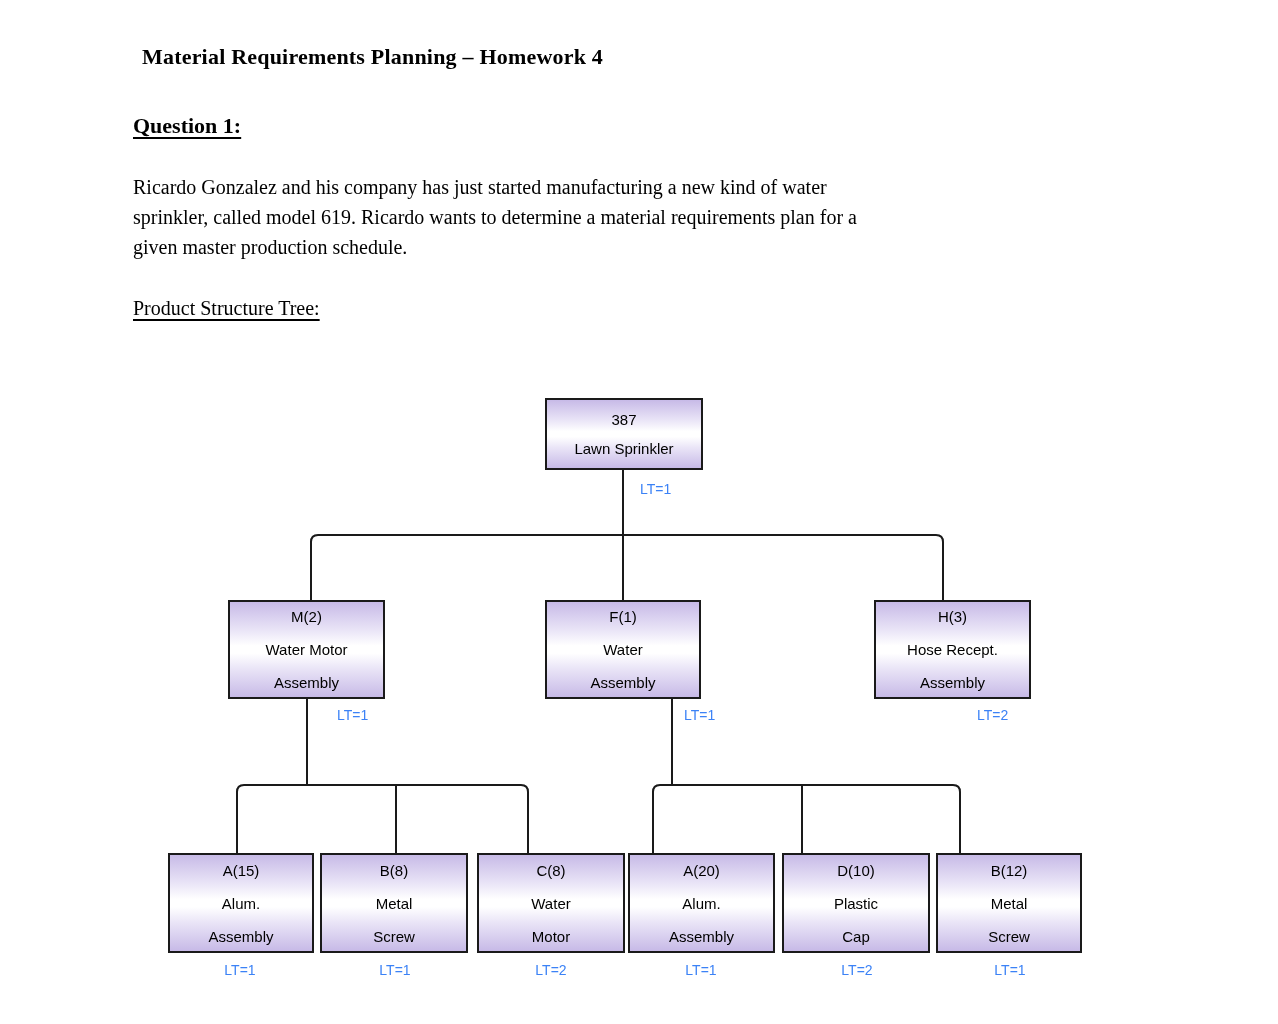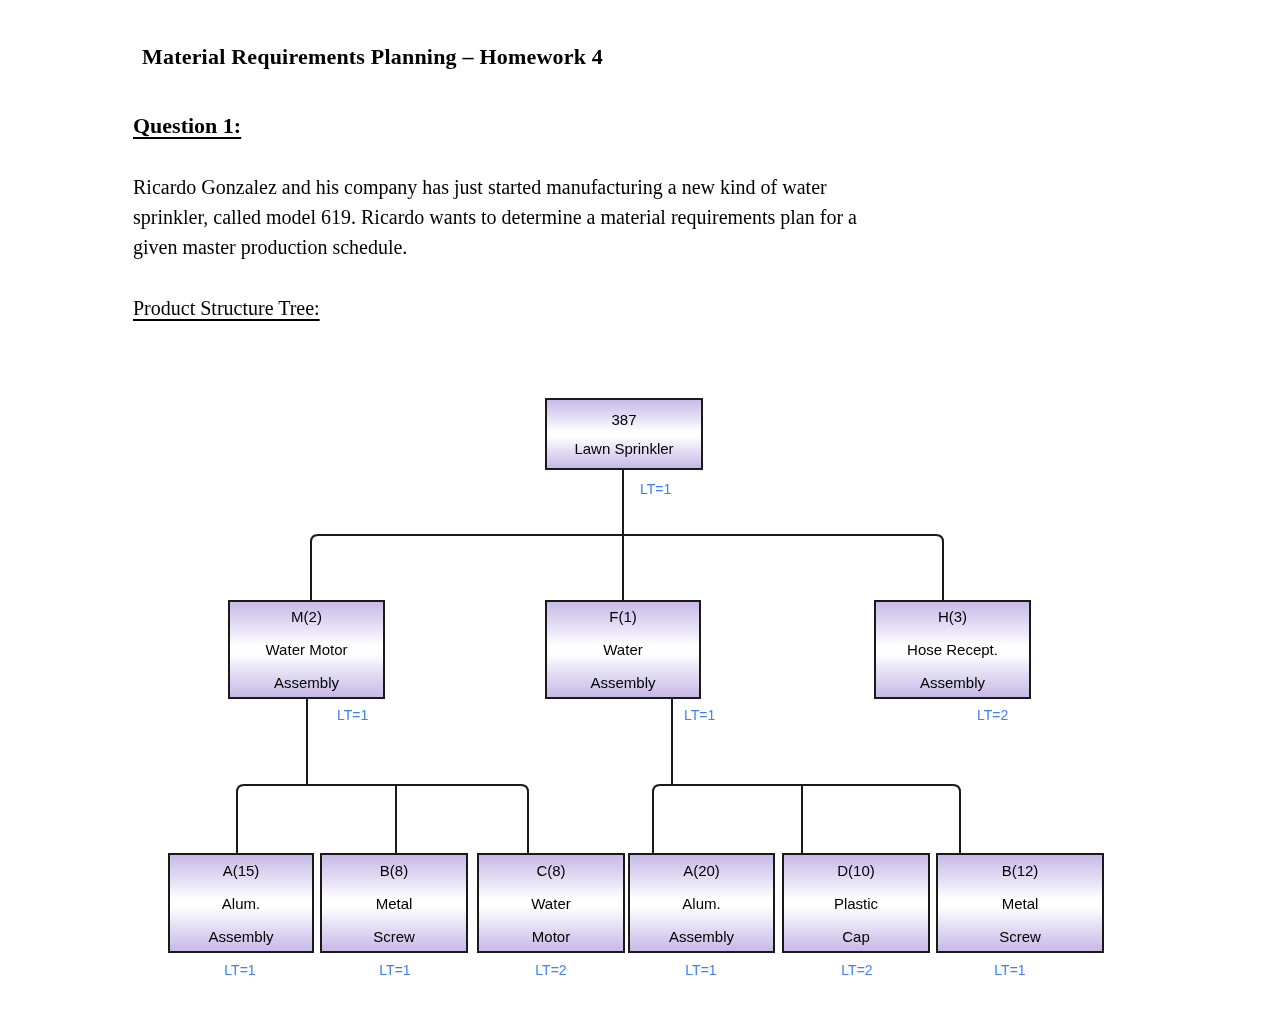--- a/index.html
+++ b/index.html
@@ -135,21 +135,21 @@
 <div class="node" style="left:628px;top:853px;width:147px;height:100px">
   <div class="nline">A(20)</div>
   <div class="nline">Alum.</div>
   <div class="nline">Assembly</div>
 </div>
 <div class="node" style="left:782px;top:853px;width:148px;height:100px">
   <div class="nline">D(10)</div>
   <div class="nline">Plastic</div>
   <div class="nline">Cap</div>
 </div>
-<div class="node" style="left:936px;top:853px;width:168px;height:100px">
+<div class="node" style="left:936px;top:853px;width:146px;height:100px">
   <div class="nline">B(12)</div>
   <div class="nline">Metal</div>
   <div class="nline">Screw</div>
 </div>
 
 <div class="lt" style="left:640px;top:481px">LT=1</div>
 <div class="lt" style="left:337px;top:707px">LT=1</div>
 <div class="lt" style="left:684px;top:707px">LT=1</div>
 <div class="lt" style="left:977px;top:707px">LT=2</div>
 <div class="lt lt-c" style="left:240px;top:962px">LT=1</div>

